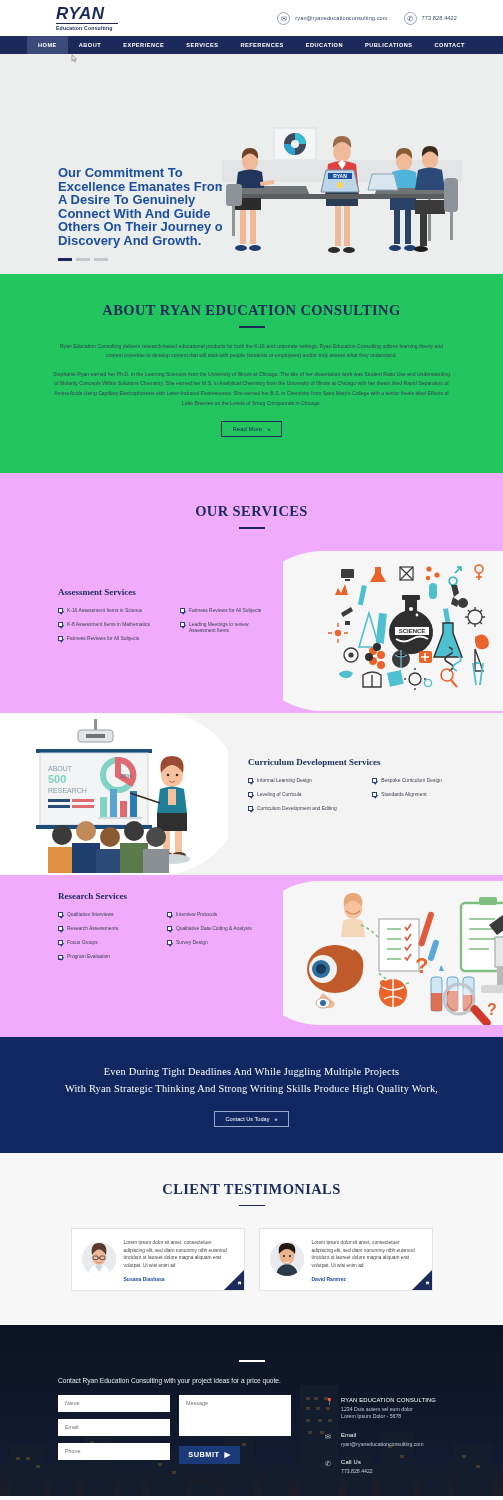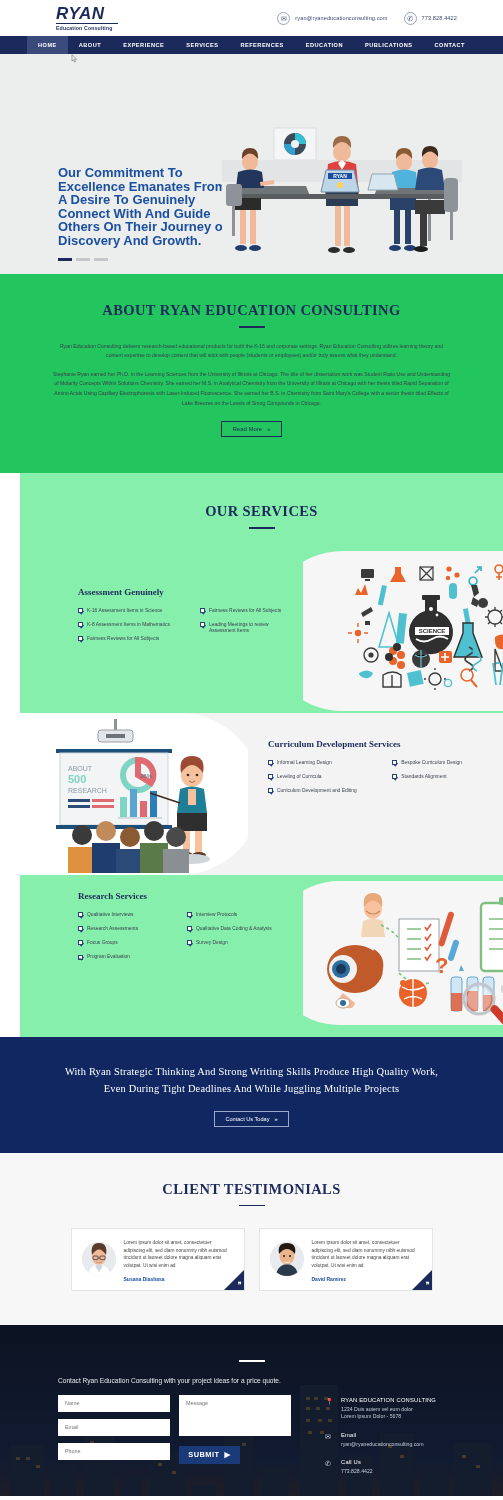--- a/index.html
+++ b/index.html
@@ -65,21 +65,21 @@
   .sec-rule { width:26px; height:1.6px; background:#1b2a5b; margin:7px auto 0; }
   .about-body { width:400px; margin:14px auto 0; }
   .about-body p { font-size:5.1px; line-height:9.6px; color:#3a3f4d; margin-bottom:9px; }
   .btn-outline {
     display:inline-flex; align-items:center; gap:5px;
     border:1px solid #1b2a5b; background:transparent; color:#1b2a5b;
     font-size:6px; padding:4px 10px; margin-top:4px; cursor:pointer;
   }
 
   
-  .services { background:#86efac; padding:30px 0 0; text-align:center;margin-left:20px; }
+  .services { background:#f0abfc; padding:30px 0 0; text-align:center; }
   .svc-block { position:relative; height:162px; }
   .svc-block.alt { background:#f3f3f3; }
   .svc-copy { position:absolute; text-align:left; }
   .svc-h {
     font-family:"Liberation Serif", serif; font-weight:bold;
     font-size:9px; color:#1b2a5b; margin-bottom:11px;
   }
   .svc-cols { display:flex; gap:14px; }
   .svc-col { display:flex; flex-direction:column; gap:7.5px; }
   .svc-li { display:flex; gap:4px; align-items:flex-start; }
@@ -369,21 +369,21 @@
         <g fill="none" stroke="#3b3b3b" stroke-width="1.4">
             <circle cx="132" cy="128" r="6"></circle>
             <path d="M132,119 l0,-2 M132,137 l0,2 M123,128 l-2,0 M141,128 l2,0"></path>
           </g>
         <circle cx="145" cy="132" r="3.6" fill="none" stroke="#4fc0cf" stroke-width="1.4"></circle>
         <circle cx="164" cy="124" r="6" fill="none" stroke="#e8642a" stroke-width="1.6"></circle>
           <path d="M168,129 l6,7" stroke="#e8642a" stroke-width="2"></path>
         <path d="M190,112 l3,22 M200,112 l-3,22 M193,112 l4,0" stroke="#4fc0cf" stroke-width="1.8" fill="none"></path>
       </svg>
       <div class="svc-copy" style="left:58px; top:36px; width:220px;">
-        <div class="svc-h">Assessment Genuinely</div>
+        <div class="svc-h">Assessment Services</div>
         <div class="svc-cols">
           <div class="svc-col" id="svc0c1" style="width:108px;">
               <div class="svc-li">
                 <span class="chk"></span>
                 <span>K-16 Assessment Items in Science</span>
               </div>
               <div class="svc-li">
                 <span class="chk"></span>
                 <span>K-8 Assessment Items in Mathematics</span>
               </div>
@@ -452,21 +452,21 @@
           <circle cx="86" cy="118" r="10" fill="#c08a5a"></circle>
             <rect x="72" y="130" width="28" height="30" fill="#1f3d6e"></rect>
           <circle cx="110" cy="124" r="10" fill="#8a5a33"></circle>
             <rect x="96" y="136" width="28" height="24" fill="#2b4a78"></rect>
           <circle cx="134" cy="118" r="10" fill="#3a3a3a"></circle>
             <rect x="120" y="130" width="28" height="30" fill="#5a7a4a"></rect>
           <circle cx="156" cy="124" r="10" fill="#4a4a4a"></circle>
             <rect x="143" y="136" width="26" height="24" fill="#8a8f93"></rect>
         </g>
       </svg>
-      <div class="svc-copy" style="left:248px; top:26px; width:215px;">
+      <div class="svc-copy" style="left:248px; top:44px; width:215px;">
         <div class="svc-h">Curriculum Development Services</div>
         <div class="svc-cols">
           <div class="svc-col" id="svc1c1" style="width:112px;">
               <div class="svc-li">
                 <span class="chk"></span>
                 <span>Informal Learning Design</span>
               </div>
               <div class="svc-li">
                 <span class="chk"></span>
                 <span>Leveling of Curricula</span>
@@ -591,22 +591,22 @@
                 <span class="chk"></span>
                 <span>Survey Design</span>
               </div>
             </div>
         </div>
       </div>
     </div>
   </div>
 
   <div class="banner">
+    <p>Even During Tight Deadlines And While Juggling Multiple Projects</p>
     <p>With Ryan Strategic Thinking And Strong Writing Skills Produce High Quality Work,</p>
-    <p>Even During Tight Deadlines And While Juggling Multiple Projects</p>
     <button class="btn-ghost">
       <span>Contact Us Today</span>
       <span>»</span>
     </button>
   </div>
 
   <div class="testi">
     <div class="sec-title">CLIENT TESTIMONIALS</div>
     <div class="sec-rule"></div>
     <span class="t-arrow left">‹</span>

